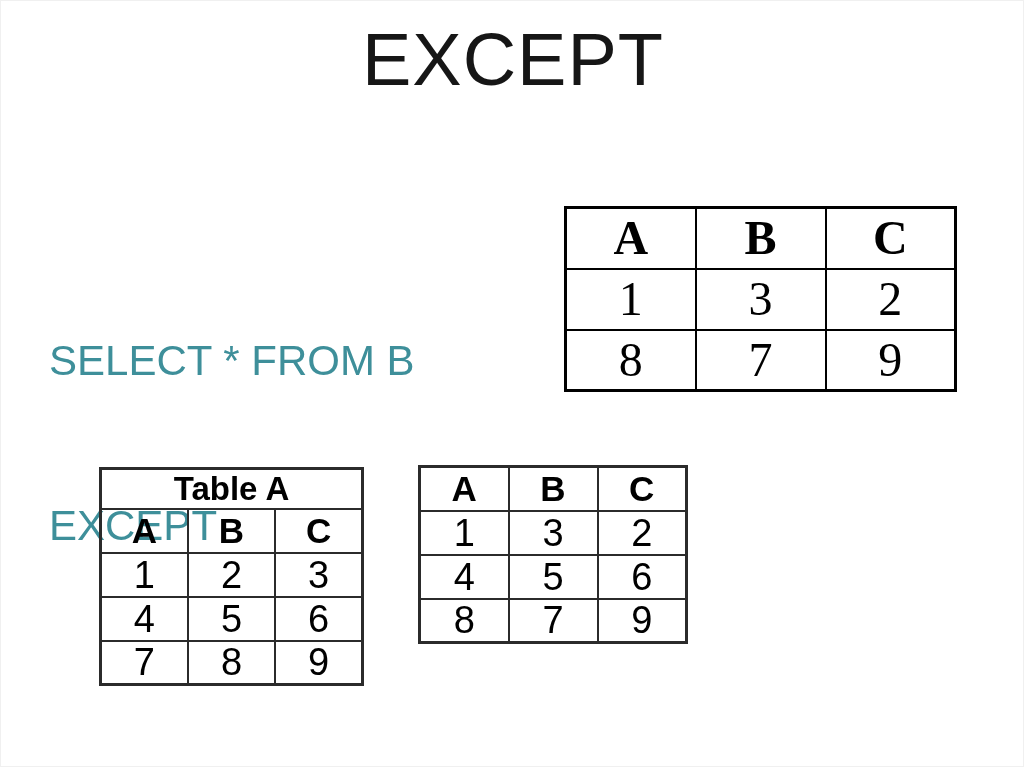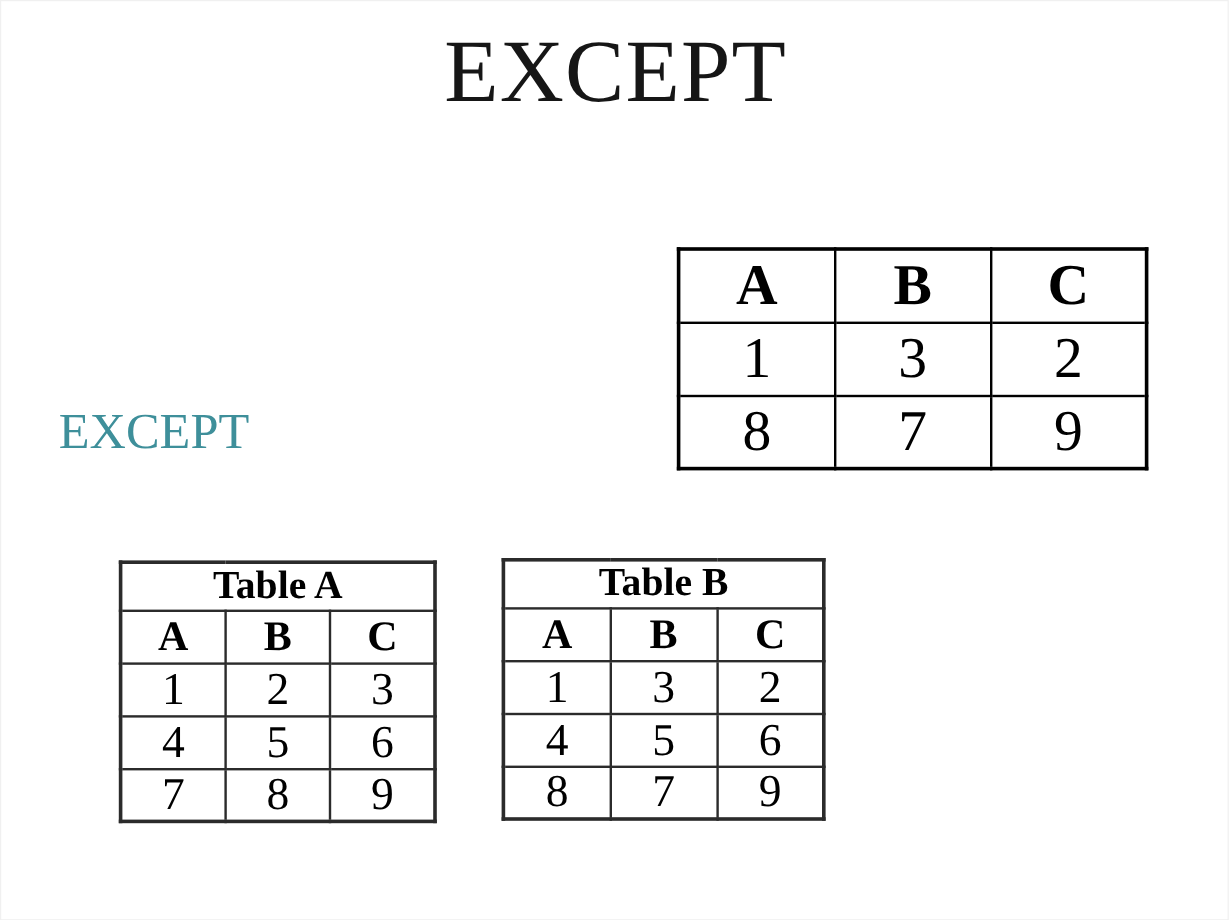--- a/index.html
+++ b/index.html
@@ -1,15 +1,15 @@
 <!DOCTYPE html>
 <html><head>
 <meta charset="utf-8">
 <style>
-  * { margin: 0; padding: 0; box-sizing: border-box; font-family: Liberation Serif, serif; }
+  * { margin: 0; padding: 0; box-sizing: border-box; }
   html, body { width: 1024px; height: 767px; }
   body {
     position: relative;
     background: #ffffff;
     border: 1px solid #f0f0f0;
     font-family: "Liberation Sans", sans-serif;
     overflow: hidden;
   }
 
   .slide-title {
@@ -84,20 +84,21 @@
   }
   .mini-table th.col-hdr { font-size: 35px; font-weight: 700; }
   .mini-table td { font-size: 38px; font-weight: 400; }
 </style>
 </head>
 <body>
 
 <h1 class="slide-title">EXCEPT</h1>
 
 <div class="sql-block">
+  <div>SELECT * FROM B</div>
   <div>EXCEPT</div>
 </div>
 
 <table class="result-table">
   <tbody>
     <tr>
       <th>A</th>
       <th>B</th>
       <th>C</th>
     </tr>
@@ -138,23 +139,20 @@
       <td>7</td>
       <td>8</td>
       <td>9</td>
     </tr>
   </tbody>
 </table>
 
 <table class="mini-table table-b">
   <tbody>
     <tr>
-      <th class="tbl-caption" colspan="3">Table B</th>
-    </tr>
-    <tr>
       <th class="col-hdr">A</th>
       <th class="col-hdr">B</th>
       <th class="col-hdr">C</th>
     </tr>
     <tr>
       <td>1</td>
       <td>3</td>
       <td>2</td>
     </tr>
     <tr>

